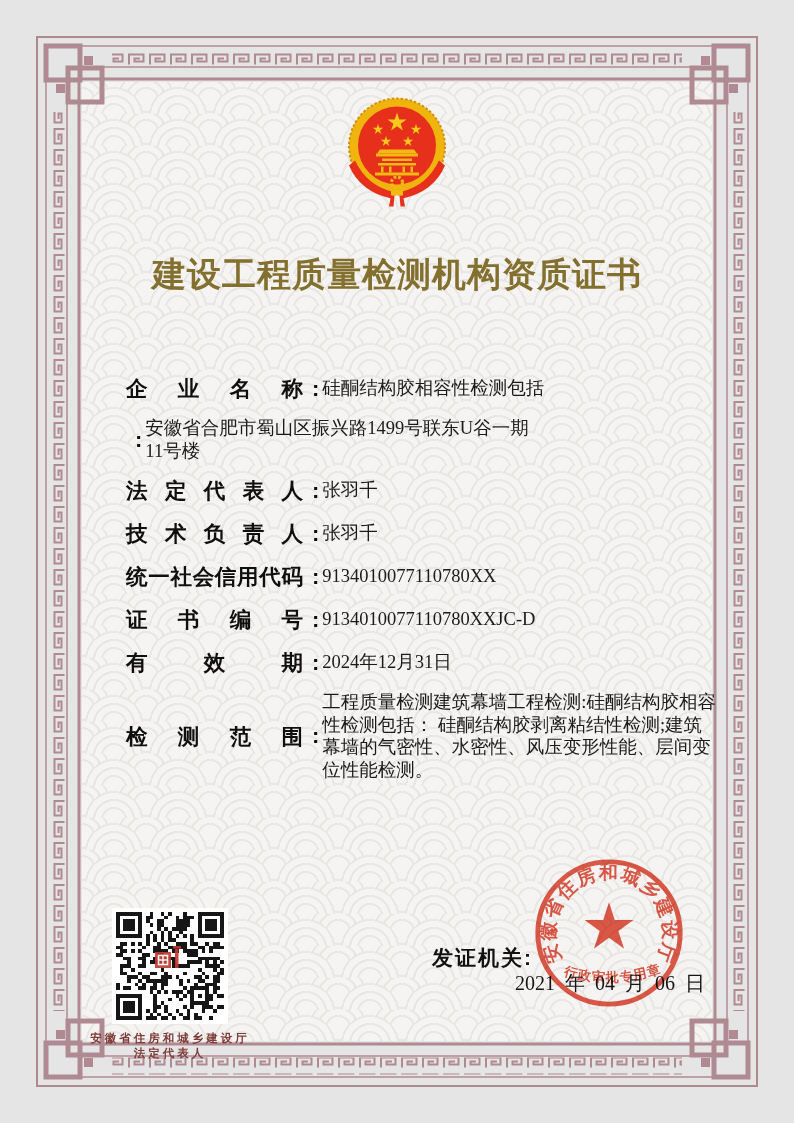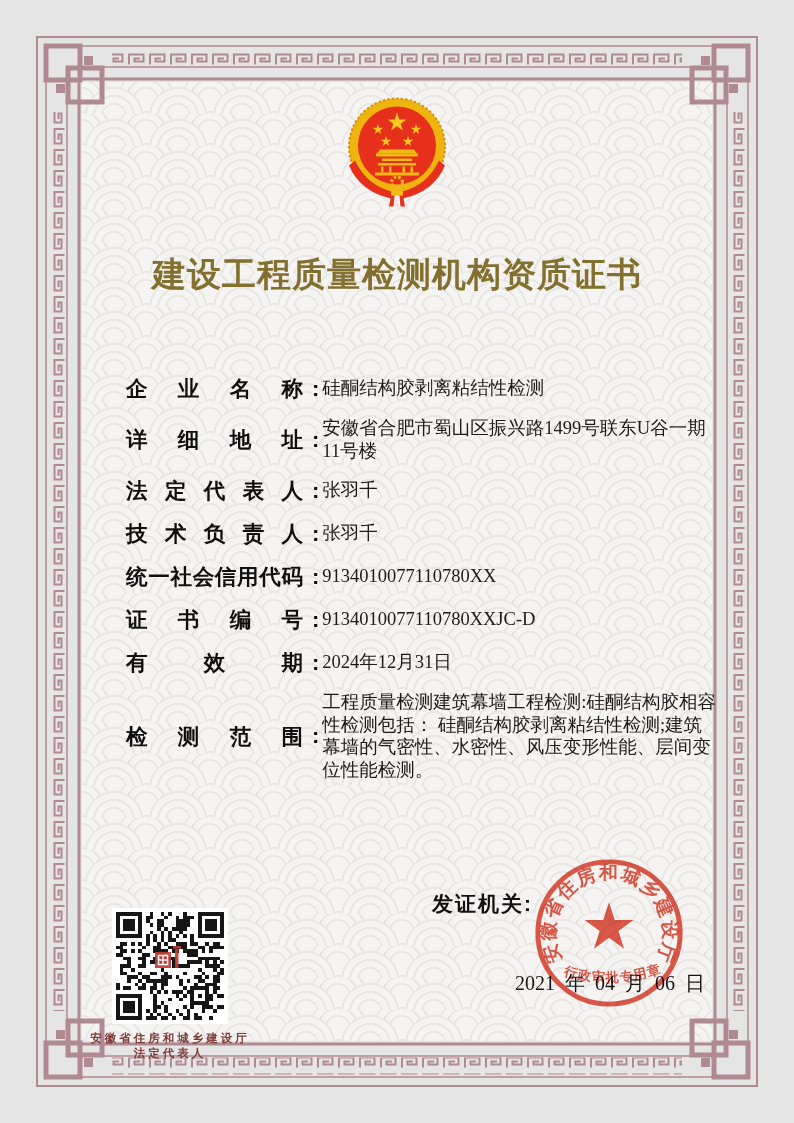--- a/index.html
+++ b/index.html
@@ -46,21 +46,21 @@
   .qr-block{position:absolute;left:112px;top:908px;width:116px;}
   .qr-box{position:relative;width:108px;height:108px;background:#ffffff;padding:4px;}
   .qr-stamp{position:absolute;left:42px;top:38px;width:28px;height:26px;opacity:.92;}
   .qr-caption{
     position:relative;left:50%;transform:translateX(-50%);
     margin-top:7px;width:170px;text-align:center;
     font-size:11.5px;font-weight:bold;color:#7d3c37;letter-spacing:3px;line-height:1.3;
     white-space:nowrap;
   }
   .issuer-label{
-    position:absolute;left:432px;top:890px;
+    position:absolute;left:432px;top:944px;
     font-size:21px;font-weight:bold;color:#111;letter-spacing:2px;z-index:4;
   }
   .issue-date{
     position:absolute;left:512px;top:970px;width:196px;text-align:center;
     font-family:"Liberation Serif",serif;font-size:20px;color:#151515;
     word-spacing:5px;z-index:5;
   }
   .seal{position:absolute;left:526px;top:850px;width:166px;height:166px;z-index:6;mix-blend-mode:multiply;}
 </style>
 </head>
@@ -129,25 +129,24 @@
     <path d="M44,99 l-2,11 h4.5 l1,-11 Z" fill="#e6301c"></path>
     <path d="M56,99 l2,11 h-4.5 l-1,-11 Z" fill="#e6301c"></path>
   </svg>
 
   <div class="cert-title">建设工程质量检测机构资质证书</div>
 
   <div class="fields" id="fields">
     <div class="field-row">
       <span class="field-label">企业名称</span>
       <span class="field-colon">:</span>
-      <span class="field-value">硅酮结构胶剥离粘结性检测</span>
-    </div>
-
-    <div class="field-row">
-      <span class="field-label">详细地址</span>
+      <span class="field-value">硅酮结构胶相容性检测包括</span>
+    </div>
+
+    <div class="field-row">
       <span class="field-colon">:</span>
       <span class="field-value">安徽省合肥市蜀山区振兴路1499号联东U谷一期11号楼</span>
     </div>
 
     <div class="field-row">
       <span class="field-label">法定代表人</span>
       <span class="field-colon">:</span>
       <span class="field-value">张羽千</span>
     </div>
 

